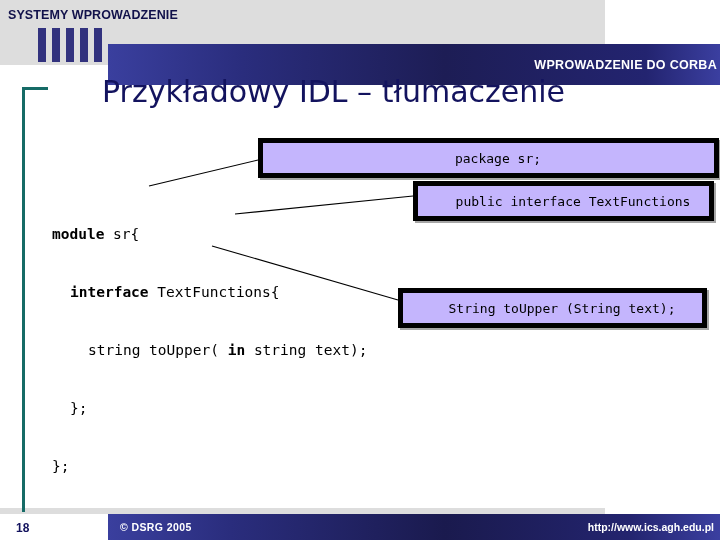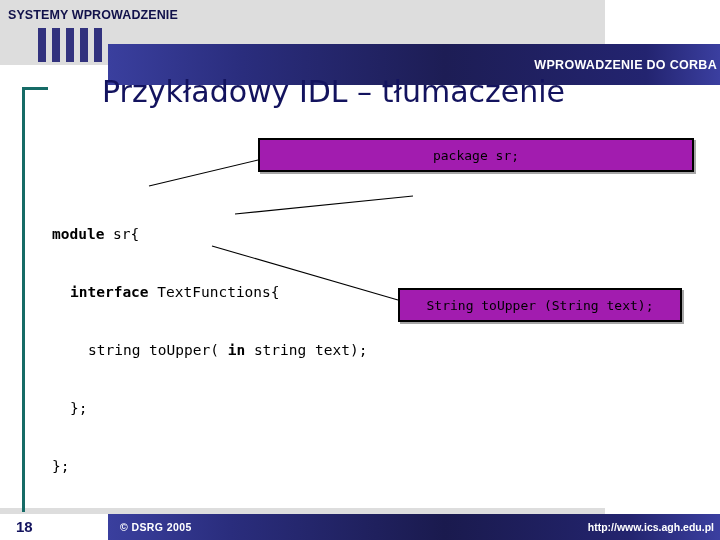--- a/index.html
+++ b/index.html
@@ -123,31 +123,32 @@
     color: #000000;
     white-space: pre;
     z-index: 4;
   }
   .code-line { white-space: pre; margin-top: 39px; }
   .kw { font-weight: bold; }
 
   
   .callout {
     position: absolute;
-    background: #a21caf;
-    border: 2px solid #000000;
+    background: #c4b5fd;
+    border: 5px solid #000000;
     box-shadow: 2px 2px 0 rgba(0,0,0,0.35);
     font-family: "DejaVu Sans Mono", monospace;
     font-size: 13px;
     color: #000000;
     display: flex;
     align-items: center;
     justify-content: center;
     white-space: pre;
     z-index: 5;
+    padding-left: 19px;
   }
   #callout-package {
     left: 258px;
     top: 138px;
     width: 432px;
     height: 30px;
   }
   #callout-interface {
     left: 413px;
     top: 181px;
@@ -212,21 +213,21 @@
     font-weight: bold;
     white-space: nowrap;
     font-family: "Liberation Sans", sans-serif;
     text-align: right;
   }
   .page-number {
     position: absolute;
     left: 16px;
     bottom: 5px;
     color: #13135e;
-    font-size: 15px;
+    font-size: 12px;
     font-weight: bold;
     font-family: "Liberation Sans", sans-serif;
     z-index: 3;
   }
 </style>
 </head>
 <body>
 
 <div id="slide">
 
@@ -253,20 +254,21 @@
 
   <svg class="connectors" viewBox="0 0 720 540" xmlns="http://www.w3.org/2000/svg">
     <line x1="149" y1="186" x2="258" y2="160" stroke="#000000" stroke-width="1.1"></line>
     <line x1="235" y1="214" x2="413" y2="196" stroke="#000000" stroke-width="1.1"></line>
     <line x1="212" y1="246" x2="398" y2="300" stroke="#000000" stroke-width="1.1"></line>
   </svg>
 
   <div class="code-block"><div class="code-line" style="padding-left: 0px;"><span class="kw">module </span><span>sr{</span></div><div class="code-line" style="padding-left: 18px;"><span class="kw">interface </span><span>TextFunctions{</span></div><div class="code-line" style="padding-left: 36px;"><span>string toUpper( </span><span class="kw">in </span><span>string text);</span></div><div class="code-line" style="padding-left: 18px;"><span>};</span></div><div class="code-line" style="padding-left: 0px;"><span>};</span></div></div>
 
   <div class="callout" id="callout-package">package sr;</div>
+  <div class="callout" id="callout-interface">public interface TextFunctions</div>
   <div class="callout" id="callout-method">String toUpper (String text);</div>
 
   <div class="footer-gray"></div>
   <div class="page-number">18</div>
   <div class="footer-bar">
     <div class="footer-copy">© DSRG 2005</div>
     <div class="footer-url">http://www.ics.agh.edu.pl</div>
   </div>
 
 </div>

